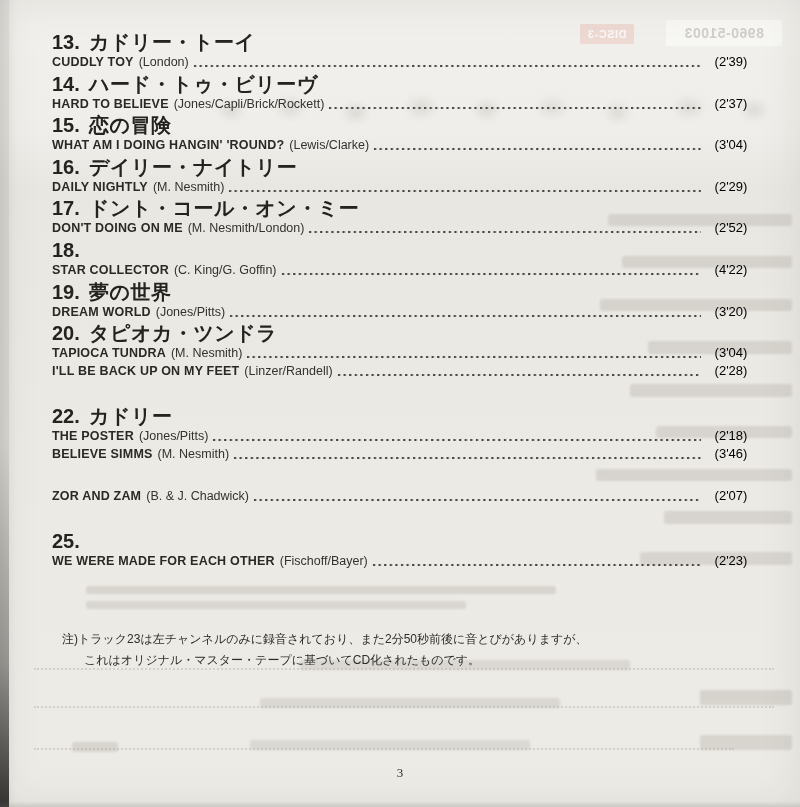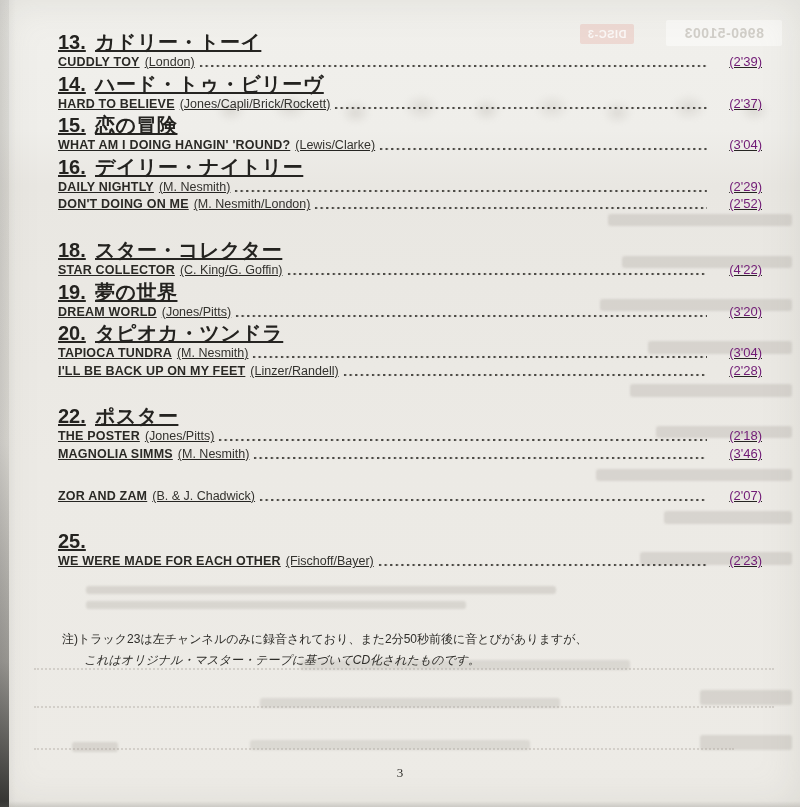--- a/index.html
+++ b/index.html
@@ -46,37 +46,37 @@
       radial-gradient(22px 18px at 49% 50%,rgba(168,163,155,.55),transparent 70%),
       radial-gradient(26px 20px at 60% 45%,rgba(168,163,155,.45),transparent 70%),
       radial-gradient(22px 18px at 71% 55%,rgba(168,163,155,.5),transparent 70%),
       radial-gradient(26px 20px at 83% 45%,rgba(168,163,155,.5),transparent 70%),
       radial-gradient(22px 18px at 94% 50%,rgba(168,163,155,.55),transparent 70%);}
   .sm{position:absolute;border-radius:3px;filter:blur(1.2px);
     background:rgba(176,171,163,.34);}
   .smdot{position:absolute;height:0;border-top:2px dotted rgba(168,163,155,.38);filter:blur(.7px);}
 
   
-  .track-list{position:absolute;left:58px;top:30px;width:704px;text-decoration:underline;}
+  .track-list{position:absolute;left:52px;top:30px;width:704px;}
   .track{height:41.6px;position:relative;}
   .kana-line{display:flex;align-items:baseline;font-weight:600;
     font-size:20px;line-height:24px;letter-spacing:.5px;color:#242320;}
   .tno{min-width:37px;letter-spacing:0;}
   .roman-line{display:flex;align-items:baseline;font-size:12.5px;line-height:16px;color:#2a2925;}
   .ttl-en{font-weight:700;letter-spacing:.2px;}
   .credits{font-weight:400;margin-left:5px;color:#33322e;}
   .dots{flex:1;height:4px;align-self:flex-end;margin:0 5px 2px 4px;
     background-image:radial-gradient(circle at 2px 2px,#4a4843 1.1px,transparent 1.55px);
     background-size:5.6px 4px;background-repeat:repeat-x;}
-  .duration{width:50px;text-align:right;font-size:13px;color:#701a75;white-space:nowrap;}
+  .duration{width:50px;text-align:center;font-size:13px;color:#000000;white-space:nowrap;}
 
   
   .note{position:absolute;left:62px;top:629px;width:600px;
     font-size:12px;line-height:1.75;color:#2e2d29;}
-  .note .l2{padding-left:22px;font-style:italic;}
+  .note .l2{padding-left:22px;}
 
   
   .page-no{position:absolute;left:0;top:765px;width:100%;text-align:center;
     font-family:"Liberation Serif","DejaVu Serif",serif;font-size:13px;color:#2e2d29;}
 </style>
 </head>
 <body>
 
 <div class="paper">
   <div class="band-top"></div>
@@ -165,32 +165,35 @@
     </div>
     <div class="roman-line">
       <span class="ttl-en">DAILY NIGHTLY</span>
       <span class="credits">(M. Nesmith)</span>
       <span class="dots"></span>
       <span class="duration">(2'29)</span>
     </div>
   </div>
 
   <div class="track">
+    <div class="kana-line">
+      <span class="tno">17.</span>
+      <span>ドント・コール・オン・ミー</span>
+    </div>
     <div class="roman-line">
       <span class="ttl-en">DON'T DOING ON ME</span>
       <span class="credits">(M. Nesmith/London)</span>
       <span class="dots"></span>
       <span class="duration">(2'52)</span>
     </div>
   </div>
 
   <div class="track">
     <div class="kana-line">
       <span class="tno">18.</span>
-      <span>スター・コレクター</span>
     </div>
     <div class="roman-line">
       <span class="ttl-en">STAR COLLECTOR</span>
       <span class="credits">(C. King/G. Goffin)</span>
       <span class="dots"></span>
       <span class="duration">(4'22)</span>
     </div>
   </div>
 
   <div class="track">
@@ -224,33 +227,33 @@
       <span class="ttl-en">I'LL BE BACK UP ON MY FEET</span>
       <span class="credits">(Linzer/Randell)</span>
       <span class="dots"></span>
       <span class="duration">(2'28)</span>
     </div>
   </div>
 
   <div class="track">
     <div class="kana-line">
       <span class="tno">22.</span>
-      <span>ポスター</span>
+      <span>カドリー</span>
     </div>
     <div class="roman-line">
       <span class="ttl-en">THE POSTER</span>
       <span class="credits">(Jones/Pitts)</span>
       <span class="dots"></span>
       <span class="duration">(2'18)</span>
     </div>
   </div>
 
   <div class="track">
     <div class="roman-line">
-      <span class="ttl-en">MAGNOLIA SIMMS</span>
+      <span class="ttl-en">BELIEVE SIMMS</span>
       <span class="credits">(M. Nesmith)</span>
       <span class="dots"></span>
       <span class="duration">(3'46)</span>
     </div>
   </div>
 
   <div class="track">
     <div class="roman-line">
       <span class="ttl-en">ZOR AND ZAM</span>
       <span class="credits">(B. &amp; J. Chadwick)</span>

